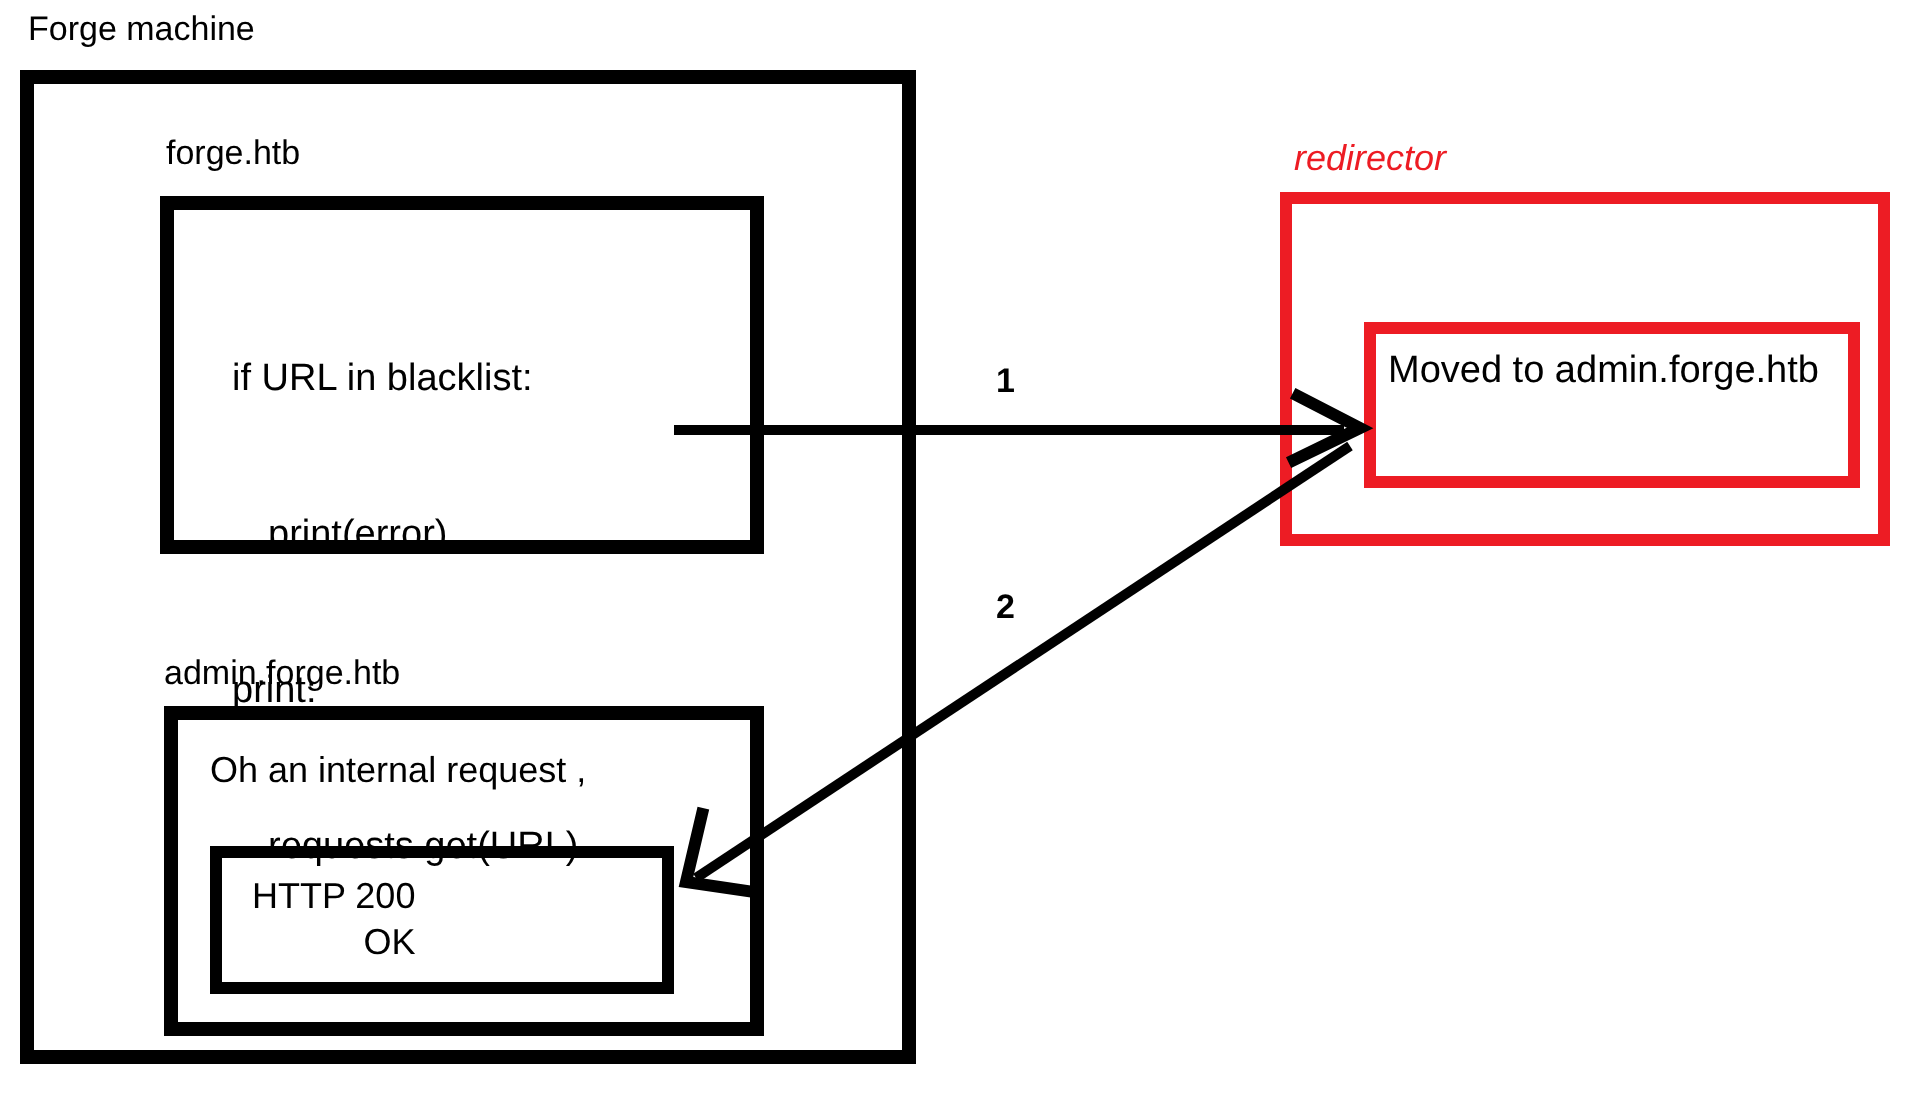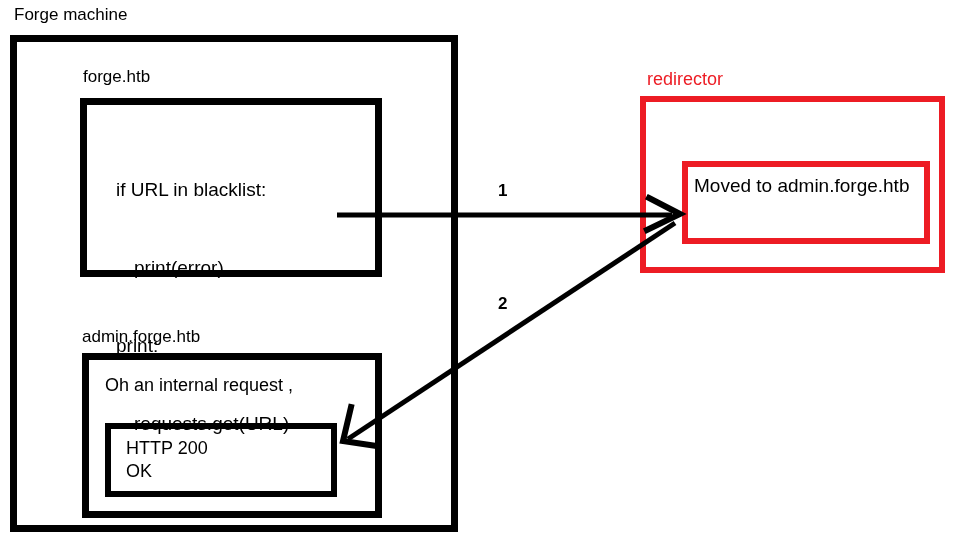--- a/index.html
+++ b/index.html
@@ -36,34 +36,34 @@
 
   <div class="label" style="left:83px; top:68px;">forge.htb</div>
   <div class="box" style="left:80px; top:98px; width:302px; height:179px;"></div>
   <div class="codeblock" style="left:116px; top:125px;">
     <div>if URL in blacklist:</div>
     <div class="indent">print(error)</div>
     <div>print:</div>
     <div class="indent">requests.get(URL)</div>
   </div>
 
-  <div class="label red" style="left:647px; top:70px;">redirector</div>
+  <div class="label red" style="left:647px; top:70px;font-style:italic;">redirector</div>
   <div class="box red" style="left:640px; top:96px; width:305px; height:177px;"></div>
   <div class="box red" style="left:682px; top:161px; width:248px; height:83px;"></div>
   <div class="respblock" style="left:694px; top:173px;">
     <div>Moved to admin.forge.htb</div>
   </div>
 
   <div class="label" style="left:82px; top:328px;">admin.forge.htb</div>
   <div class="box" style="left:82px; top:353px; width:300px; height:165px;"></div>
   <div class="msgblock" style="left:105px; top:373px;">
     <div>Oh an internal request ,</div>
   </div>
   <div class="box thin" style="left:105px; top:423px; width:232px; height:74px;"></div>
-  <div class="okblock" style="left:126px; top:437px;">
+  <div class="okblock" style="left:126px; top:437px;text-align:right;">
     <div>HTTP 200</div>
     <div>OK</div>
   </div>
 
   <div class="arrownum" style="left:498px; top:181px;">1</div>
   <div class="arrownum" style="left:498px; top:294px;">2</div>
 
   <svg class="arrows" viewBox="0 0 957 549">
 
     <line x1="337" y1="215" x2="672" y2="215" stroke="#000000" stroke-width="5"></line>

